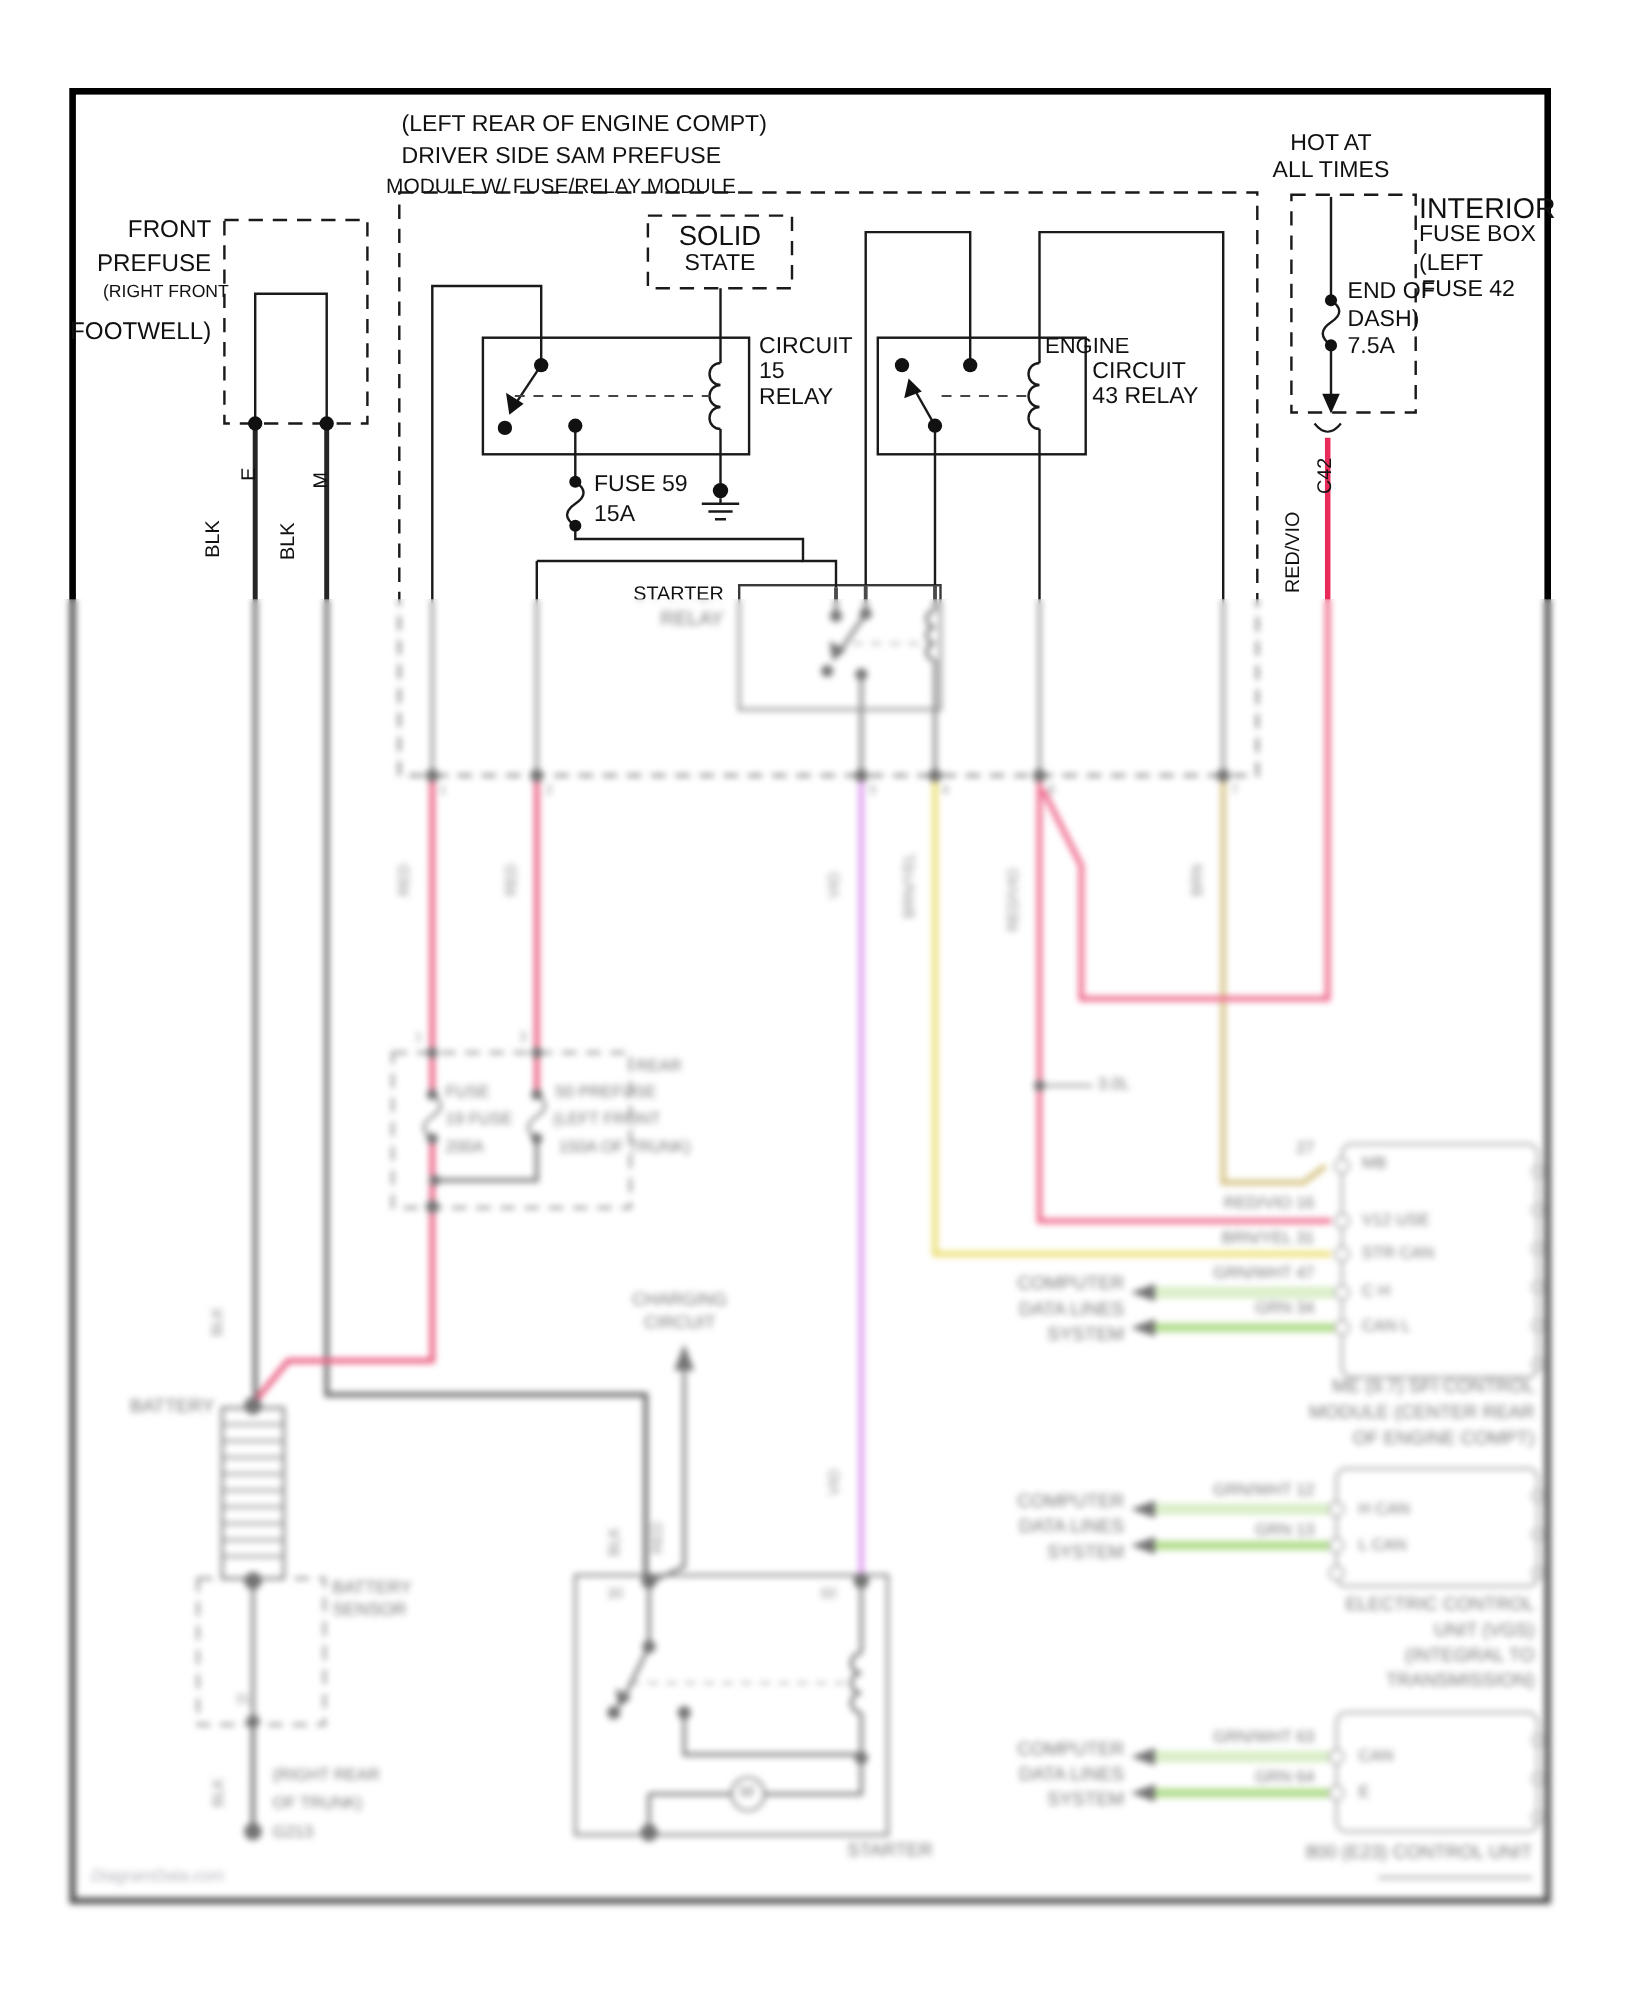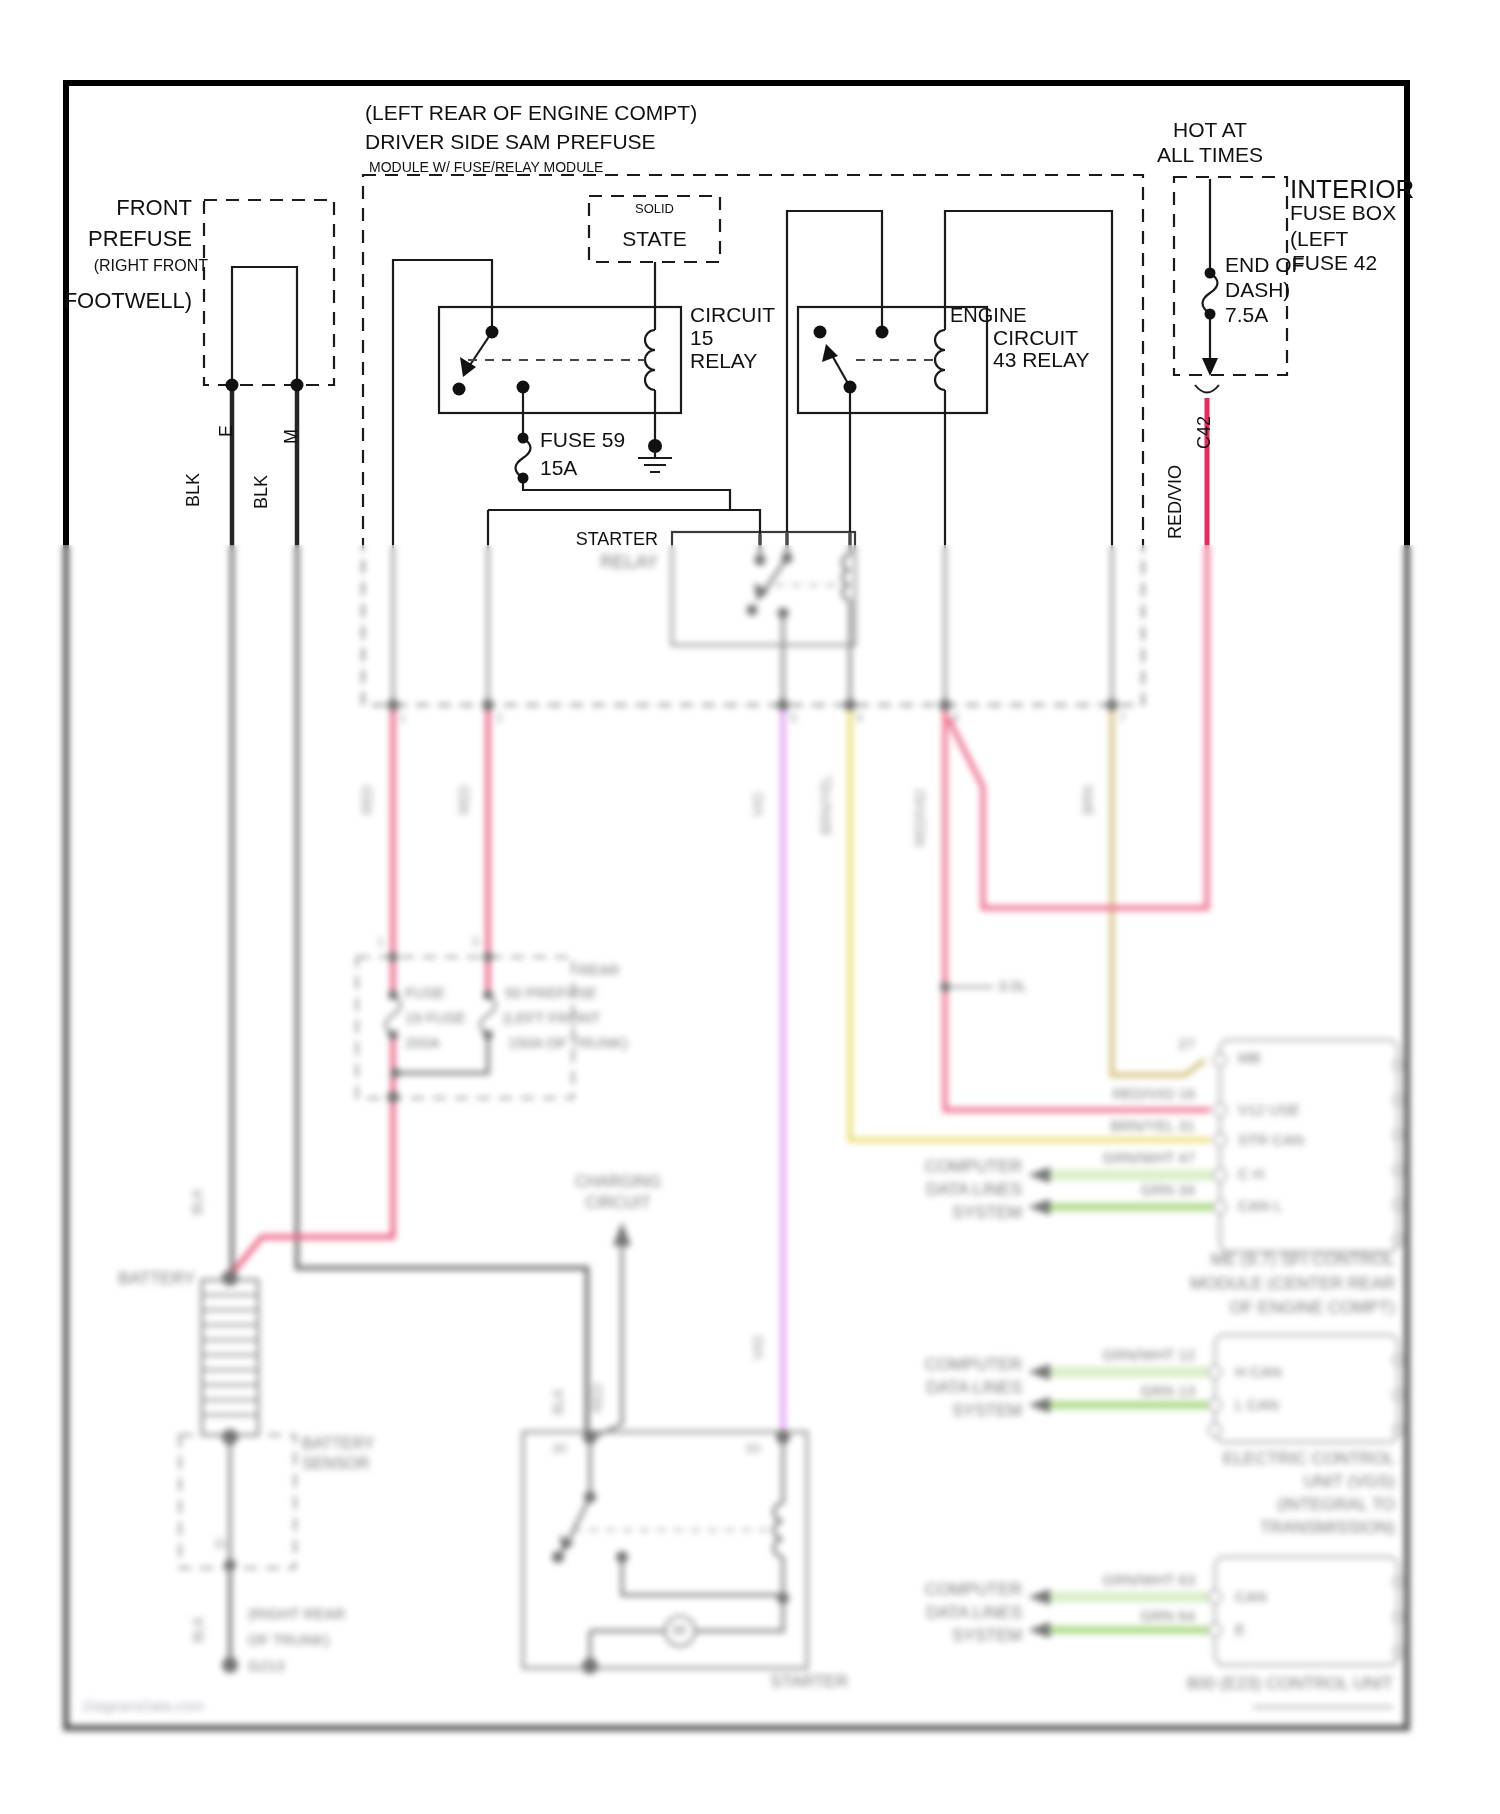--- a/index.html
+++ b/index.html
@@ -215,33 +215,33 @@
     <polygon points="1028,1207 1050,1199 1050,1215"></polygon>
     <polygon points="1028,1372 1050,1364 1050,1380"></polygon>
     <polygon points="1028,1405 1050,1397 1050,1413"></polygon>
     <polygon points="1028,1597 1050,1589 1050,1605"></polygon>
     <polygon points="1028,1630 1050,1622 1050,1638"></polygon>
   </g>
 </svg>
 
 <div class="lb" style="left:365px;top:102px;font-size:21px">(LEFT REAR OF ENGINE COMPT)</div>
 <div class="lb" style="left:365px;top:131px;font-size:21px">DRIVER SIDE SAM PREFUSE</div>
-<div class="lb" style="left:369px;top:160px;font-size:14px">MODULE W/ FUSE/RELAY MODULE</div>
+<div class="lb" style="left:351px;top:160px;font-size:19px">MODULE W/ FUSE/RELAY MODULE</div>
 
 <div class="lb rt" style="left:60px;top:196px;width:132px;font-size:22px">FRONT</div>
 <div class="lb rt" style="left:60px;top:227px;width:132px;font-size:22px">PREFUSE</div>
 <div class="lb rt" style="left:76px;top:258px;width:132px;font-size:16px">(RIGHT FRONT</div>
 <div class="lb rt" style="left:60px;top:289px;width:132px;font-size:22px">FOOTWELL)</div>
 
 <div class="lb v" style="left:236px;top:418px;font-size:18px">E</div>
 <div class="lb v" style="left:301px;top:425px;font-size:18px">M</div>
 <div class="lb v" style="left:203px;top:488px;font-size:18px">BLK</div>
 <div class="lb v" style="left:271px;top:490px;font-size:18px">BLK</div>
 
-<div class="lb ct" style="left:589px;top:202px;width:131px;font-size:13px">SOLID</div>
+<div class="lb ct" style="left:589px;top:202px;width:131px;font-size:25px">SOLID</div>
 <div class="lb ct" style="left:589px;top:228px;width:131px;font-size:21px">STATE</div>
 
 <div class="lb" style="left:690px;top:304px;font-size:21px">CIRCUIT</div>
 <div class="lb" style="left:690px;top:327px;font-size:21px">15</div>
 <div class="lb" style="left:690px;top:350px;font-size:21px">RELAY</div>
 
 <div class="lb" style="left:540px;top:429px;font-size:21px">FUSE 59</div>
 <div class="lb" style="left:540px;top:457px;font-size:21px">15A</div>
 
 <div class="lb" style="left:950px;top:305px;font-size:20px">ENGINE</div>

